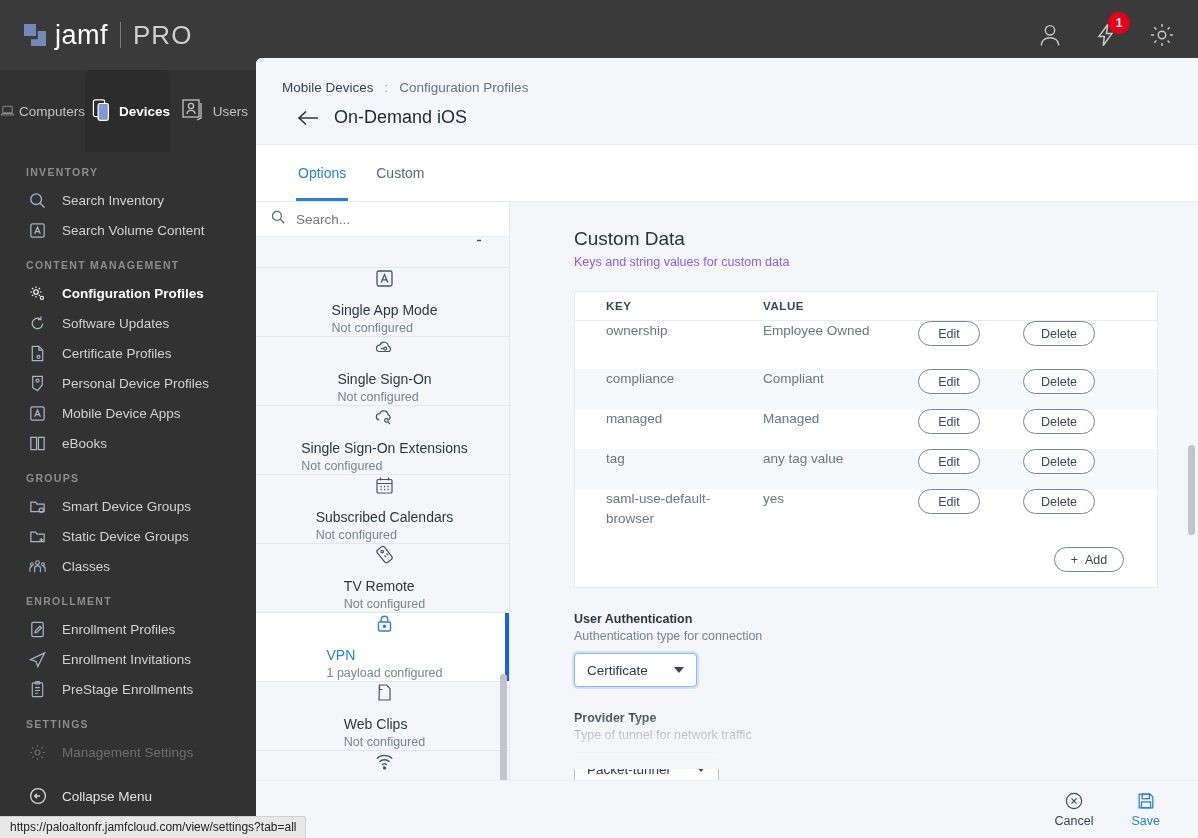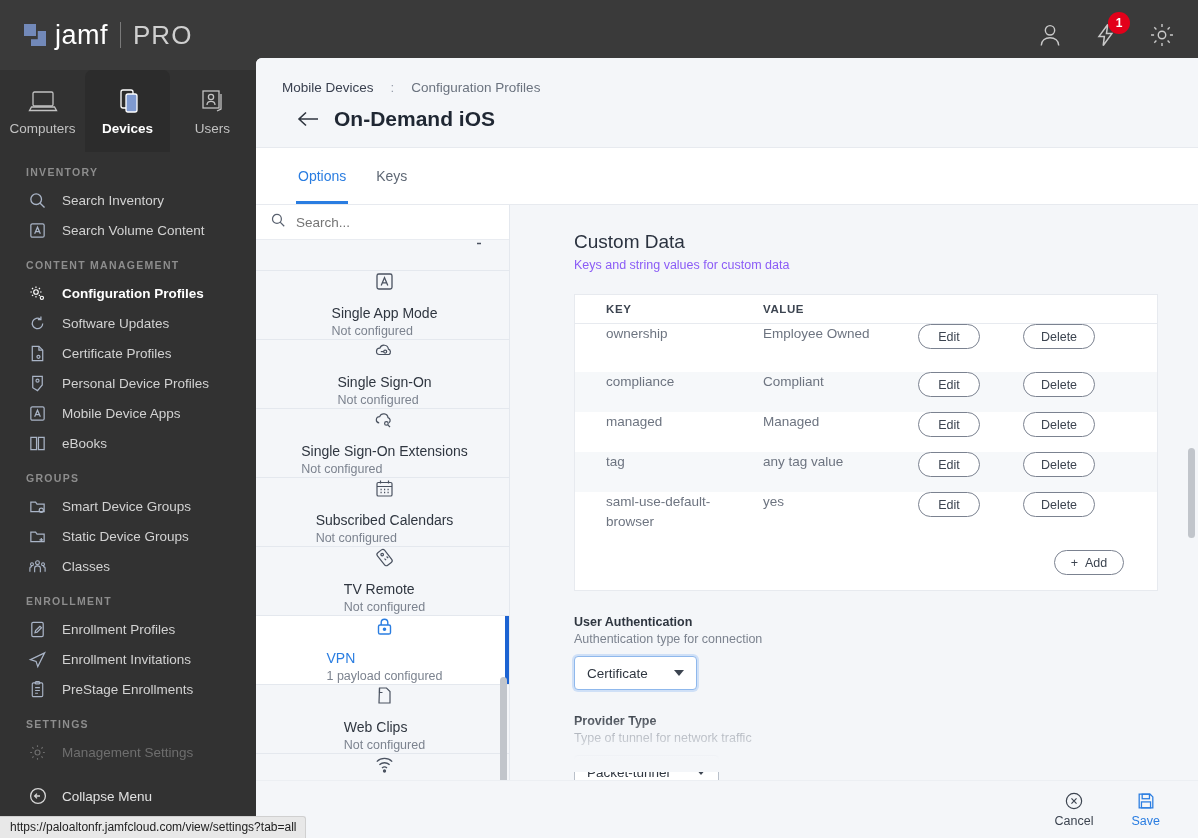--- a/index.html
+++ b/index.html
@@ -43,21 +43,21 @@
   }
 
   
   .leftnav {
     position: absolute; top: 70px; left: 0; width: 256px; height: 768px;
     background: #323232;
     overflow: hidden;
   }
   .devtabs { display: flex; height: 82px; }
   .devtab {
-    width: 85px; height: 82px; display: flex; flex-direction: column;
+    width: 85px; height: 82px; display: flex; flex-direction: row;
     align-items: center; justify-content: center; gap: 4px;
     color: #c2c2c2; font-size: 13.5px; cursor: pointer;
   }
   .devtab.active {
     background: #2c2c2c; color: #fff; font-weight: 700;
     border-radius: 7px 7px 0 0;
   }
   .devtab svg { width: 32px; height: 30px; display: block; }
 
   .navsec {
@@ -93,28 +93,28 @@
   }
 
   
   .content {
     position: absolute; top: 58px; left: 256px; width: 942px; height: 780px;
     background: #ffffff; border-top-left-radius: 6px; overflow: hidden;
   }
   .pagehead {
     background: #f4f6f9; padding: 22px 0 16px 26px; border-bottom: 1px solid #e7eaef;
   }
-  .crumbs { font-size: 13.5px; color: #5e6673; display: flex; align-items: flex-end; gap: 17px; }
+  .crumbs { font-size: 13.5px; color: #5e6673; display: flex; align-items: flex-end; gap: 11px; }
   .crumbs .c1 { color: #3a4150; }
   .crumbs .sep { color: #9aa1ad; }
   .crumbs .c2 { color: #6b737f; }
   .titlerow { display: flex; align-items: center; margin-top: 12px; gap: 14px; padding-left: 14px; }
   .backarrow { color: #2f3640; cursor: pointer; display: flex; }
   .backarrow svg { width: 24px; height: 18px; }
-  .ptitle { font-size: 21px; color: #1f2733; font-weight: 700; }
+  .ptitle { font-size: 18px; color: #1f2733; font-weight: 400; }
 
   .tabsrow { display: flex; gap: 26px; padding: 0 0 0 40px; background: #fff; height: 56px; align-items: center; }
   .tab {
     font-size: 14px; color: #5f6875; height: 56px; display: flex; align-items: center;
     cursor: pointer; position: relative; padding: 0 2px;
   }
   .tab.active { color: #2a7de1; }
   .tab.active::after {
     content: ""; position: absolute; left: 0; right: 0; bottom: 0; height: 3px; background: #2a7de1;
   }
@@ -480,21 +480,21 @@
         </span>
         <span class="ptitle">On-Demand iOS</span>
       </div>
     </div>
 
     <div class="tabsrow">
       <div class="tab active">
         <span>Options</span>
       </div>
       <div class="tab">
-        <span>Keys</span>
+        <span>Custom</span>
       </div>
     </div>
 
     <div class="panes">
 
       <div class="paylist">
         <div class="searchbox">
           <span>
             <svg viewBox="0 0 18 18" fill="none" stroke="currentColor" stroke-width="1.4">
                 <circle cx="7.8" cy="7.8" r="5"></circle>

